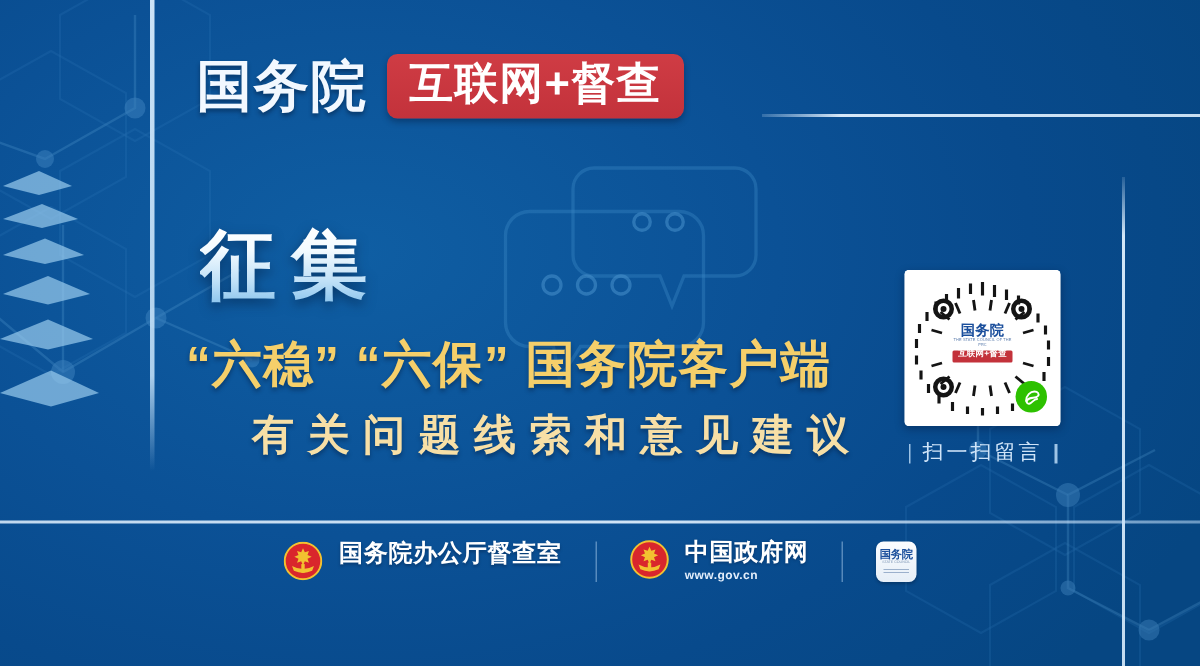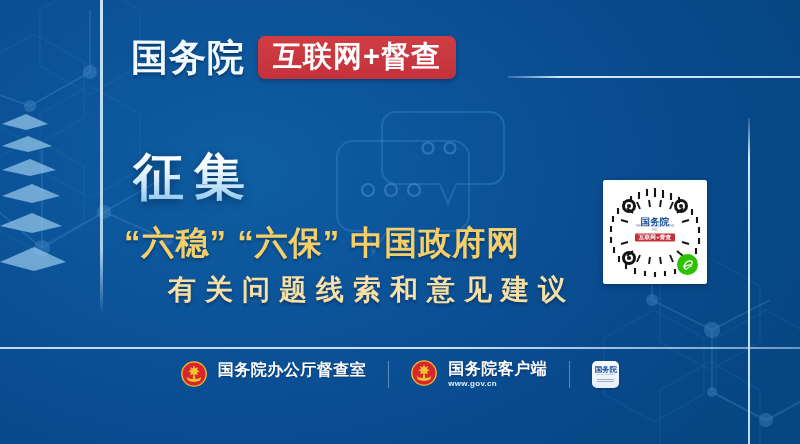--- a/index.html
+++ b/index.html
@@ -214,21 +214,21 @@
   <div class="rule rule-h-top"></div>
   <div class="rule rule-h-foot"></div>
 
   <div class="header">
     <div class="gwy">国务院</div>
     <div class="badge">互联网+督查</div>
   </div>
 
   <div class="bigtitle">征集</div>
 
-  <div class="sub1">“六稳” “六保” 中国政府网</div>
+  <div class="sub1">“六稳” “六保” 国务院客户端</div>
   <div class="sub2">有关问题线索和意见建议</div>
 
   <div class="qrblock">
     <div class="qrcard">
       <svg class="qr-svg" width="104" height="104" viewBox="0 0 104 104">
         <rect width="104" height="104" fill="#ffffff"></rect>
         <g stroke="#141414" stroke-width="2.1" stroke-linecap="butt">
           <line x1="52" y1="8" x2="52" y2="17"></line>
           <line x1="44" y1="9" x2="44" y2="16"></line>
           <line x1="60" y1="10" x2="60" y2="18"></line>
@@ -292,20 +292,25 @@
         <span class="l2">THE STATE COUNCIL OF THE PRC</span>
         <span class="l3">互联网+督查</span>
       </div>
       <div class="wx-badge">
         <svg width="14" height="14" viewBox="0 0 14 14">
           <path d="M3 9.4 C3 5.6 6 3 8.6 3 C11 3 12 4.6 11 6 C9.6 7.9 5.6 6.4 4 8.6
                    C2.8 10.3 4 11.6 5.6 11 C7.4 10.3 8.2 8 10.4 8" fill="none" stroke="#ffffff" stroke-width="1.25" stroke-linecap="round"></path>
         </svg>
       </div>
     </div>
+    <div class="scan-label">
+      <span class="scan-tick"></span>
+      <span>扫一扫留言</span>
+      <span class="scan-tick"></span>
+    </div>
   </div>
 
   <div class="footer">
 
     <div class="fitem">
       <svg class="emblem" viewBox="0 0 32 32">
         <circle cx="16" cy="16" r="15" fill="#d9262c"></circle>
         <circle cx="16" cy="16" r="15" fill="none" stroke="#f2c230" stroke-width="1.6"></circle>
         <path d="M16 5.5 l1.5 3.4 3.4-1.2 -1.2 3.4 3.4 1.5 -3.4 1.5 1.2 3.4 -3.4-1.2 -1.5 3.4
                  -1.5-3.4 -3.4 1.2 1.2-3.4 -3.4-1.5 3.4-1.5 -1.2-3.4 3.4 1.2z" fill="#f2c230"></path>
@@ -322,21 +327,21 @@
     <div class="fitem">
       <svg class="emblem" viewBox="0 0 32 32">
         <circle cx="16" cy="16" r="15" fill="#d9262c"></circle>
         <circle cx="16" cy="16" r="15" fill="none" stroke="#f2c230" stroke-width="1.6"></circle>
         <path d="M16 5.5 l1.5 3.4 3.4-1.2 -1.2 3.4 3.4 1.5 -3.4 1.5 1.2 3.4 -3.4-1.2 -1.5 3.4
                  -1.5-3.4 -3.4 1.2 1.2-3.4 -3.4-1.5 3.4-1.5 -1.2-3.4 3.4 1.2z" fill="#f2c230"></path>
         <path d="M7 20 q9 5 18 0 l-1.5 4 q-7.5 3.5 -15 0z" fill="#f2c230"></path>
         <rect x="14.6" y="18.5" width="2.8" height="7" fill="#f2c230"></rect>
       </svg>
       <div class="ftext">
-        <div class="ft-main">国务院客户端</div>
+        <div class="ft-main">中国政府网</div>
         <div class="ft-sub mono">www.gov.cn</div>
       </div>
     </div>
 
     <div class="fsep"></div>
 
     <div class="fitem">
       <div class="appicon">
         <div class="ai1">国务院</div>
         <div class="ai2">STATE COUNCIL</div>

